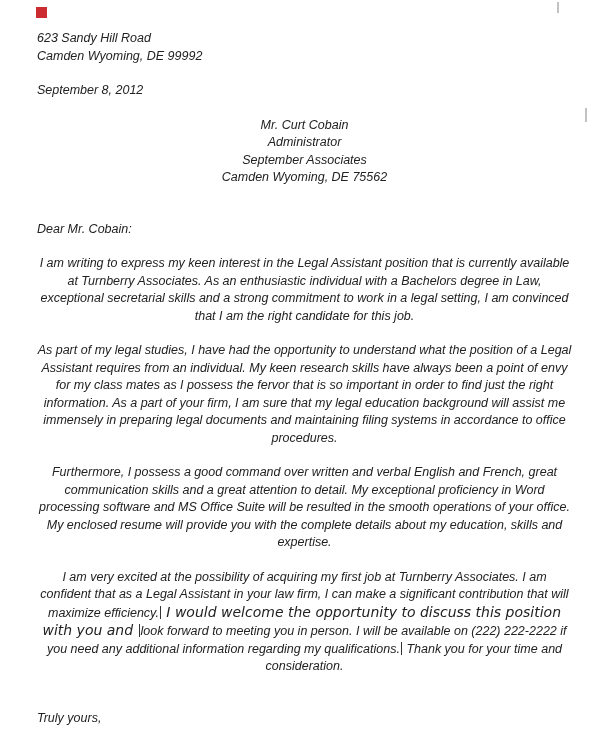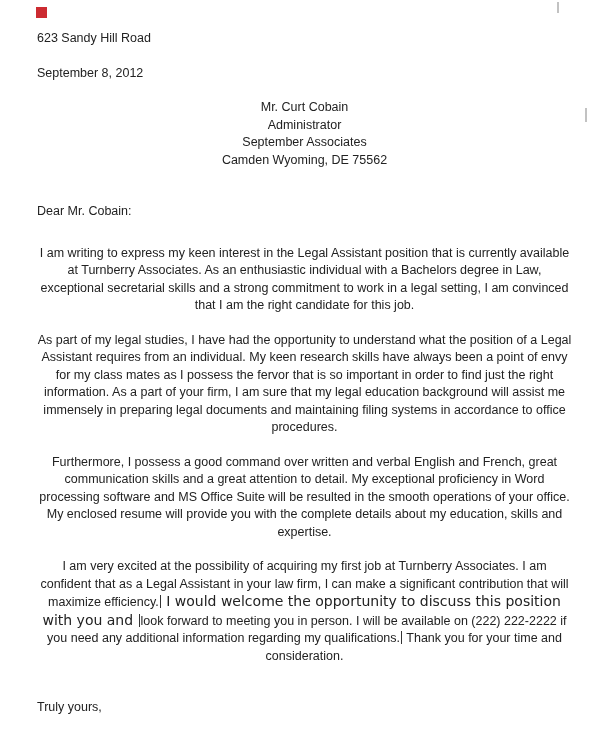--- a/index.html
+++ b/index.html
@@ -4,36 +4,37 @@
 <style>
   html,body{margin:0;padding:0;background:#ffffff;}
   .page{
     position:relative;
     width:600px;height:730px;
     background:#ffffff;
     font-family:"Liberation Sans", sans-serif;
     font-size:12.5px;
     color:#222222;
     overflow:hidden;
+    font-style:italic;
   }
   .red-square{
     position:absolute;left:36px;top:7px;
     width:11px;height:11px;
   }
   .corner-mark{position:absolute;background:#c2c2c2;}
   .corner-mark.top-right{left:557px;top:2px;width:2px;height:11px;}
   .corner-mark.right-edge{left:585px;top:108px;width:2px;height:14px;}
   .letter{
     position:absolute;left:37px;top:30px;right:28px;
     line-height:17.5px;
   }
   .block{margin:0 0 17px 0;}
   .block .line{white-space:nowrap;}
   .recipient-block{margin-bottom:34px;text-align:center;}
-  .salutation{margin-bottom:24px;}
+  .salutation{margin-bottom:17px;}
   .para{margin:0 0 17px 0;text-align:center;}
   .alt-font{
     font-family:"DejaVu Sans", sans-serif;
     font-size:14px;
   }
   .cursor-bar{
     display:inline-block;
     width:1px;height:13px;
     background:#333333;
     vertical-align:-2px;
@@ -47,20 +48,21 @@
 <div class="page" style="background: rgb(255, 255, 255); color: rgb(34, 34, 34);">
 
   <div class="red-square" style="background: rgb(204, 43, 49);"></div>
   <div class="corner-mark top-right" style="background: rgb(194, 194, 194);"></div>
   <div class="corner-mark right-edge" style="background: rgb(194, 194, 194);"></div>
 
   <div class="letter">
 
     <div class="block sender-block">
         <div class="line">623 Sandy Hill Road</div>
+        <div class="line">Camden Wyoming, DE 99992</div>
       </div>
 
     <div class="block date-block">
       <div class="line">September 8, 2012</div>
     </div>
 
     <div class="block recipient-block">
         <div class="line">Mr. Curt Cobain</div>
         <div class="line">Administrator</div>
         <div class="line">September Associates</div>

